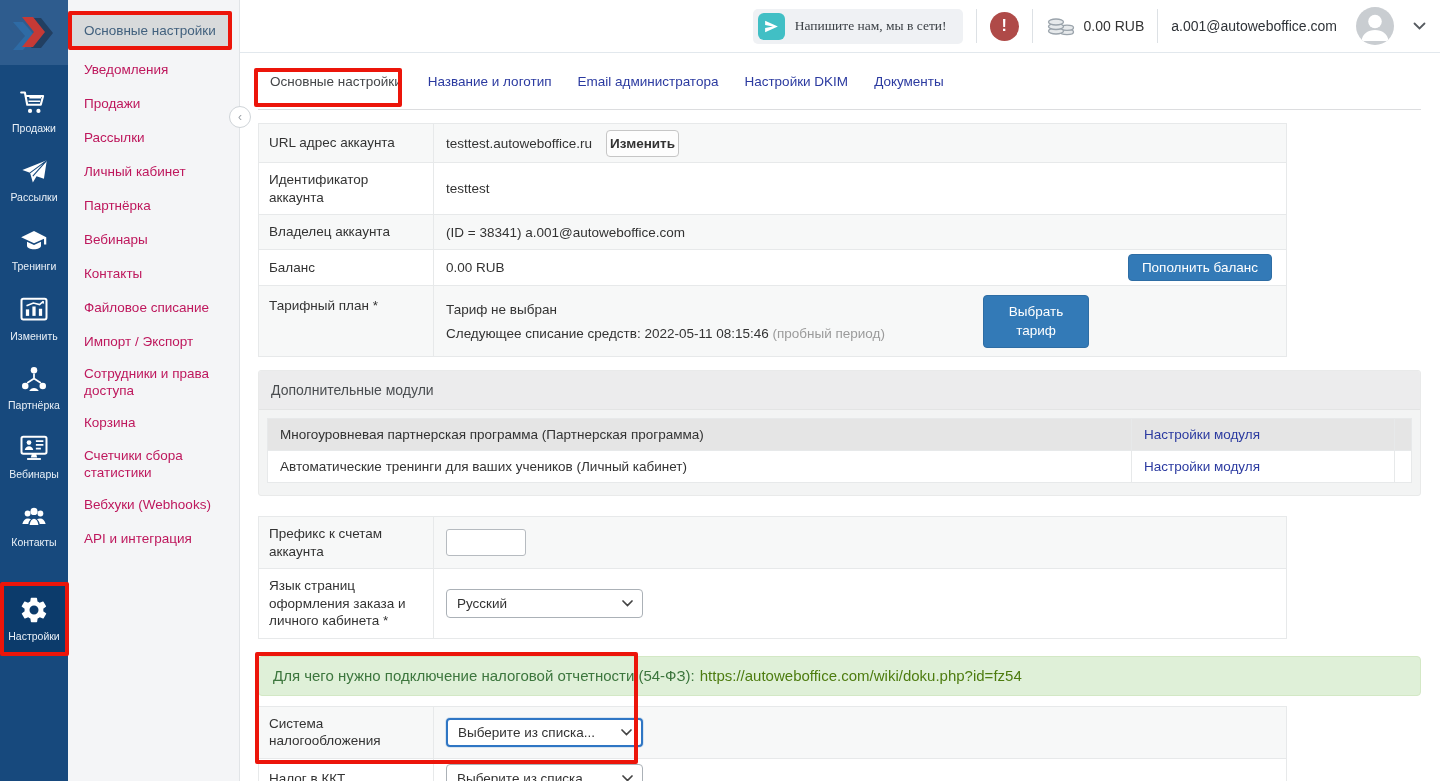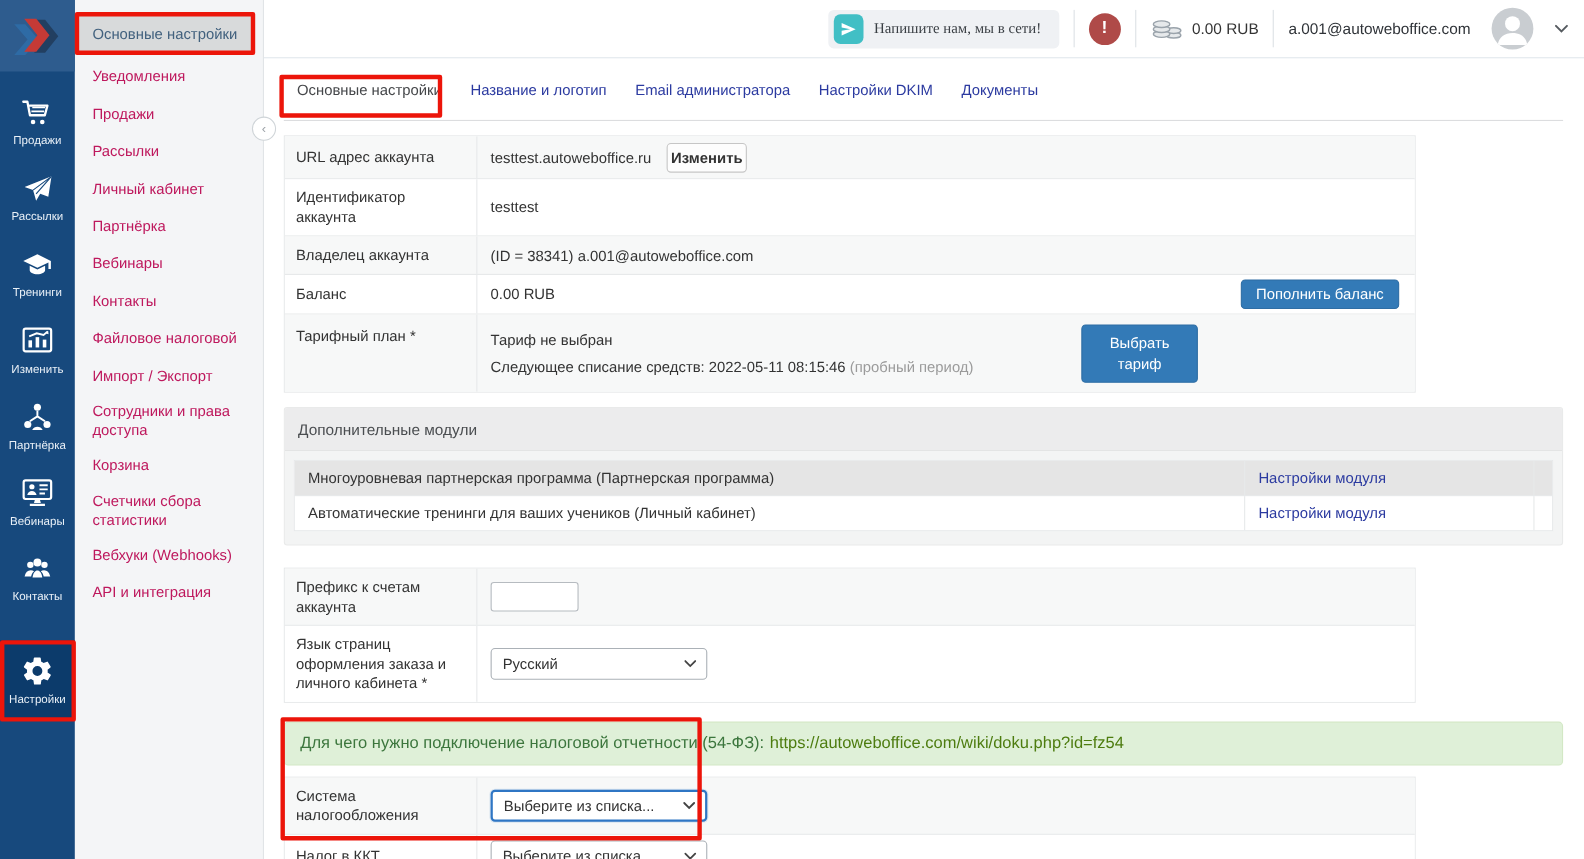--- a/index.html
+++ b/index.html
@@ -192,21 +192,21 @@
     <div class="s2-item">
         <span>Партнёрка</span>
       </div>
     <div class="s2-item">
         <span>Вебинары</span>
       </div>
     <div class="s2-item">
         <span>Контакты</span>
       </div>
     <div class="s2-item">
-        <span>Файловое налоговой</span>
+        <span>Файловое списание</span>
       </div>
     <div class="s2-item">
         <span>Импорт / Экспорт</span>
       </div>
     <div class="s2-item">
         <span>Сотрудники и права доступа</span>
       </div>
     <div class="s2-item">
         <span>Корзина</span>
       </div>

